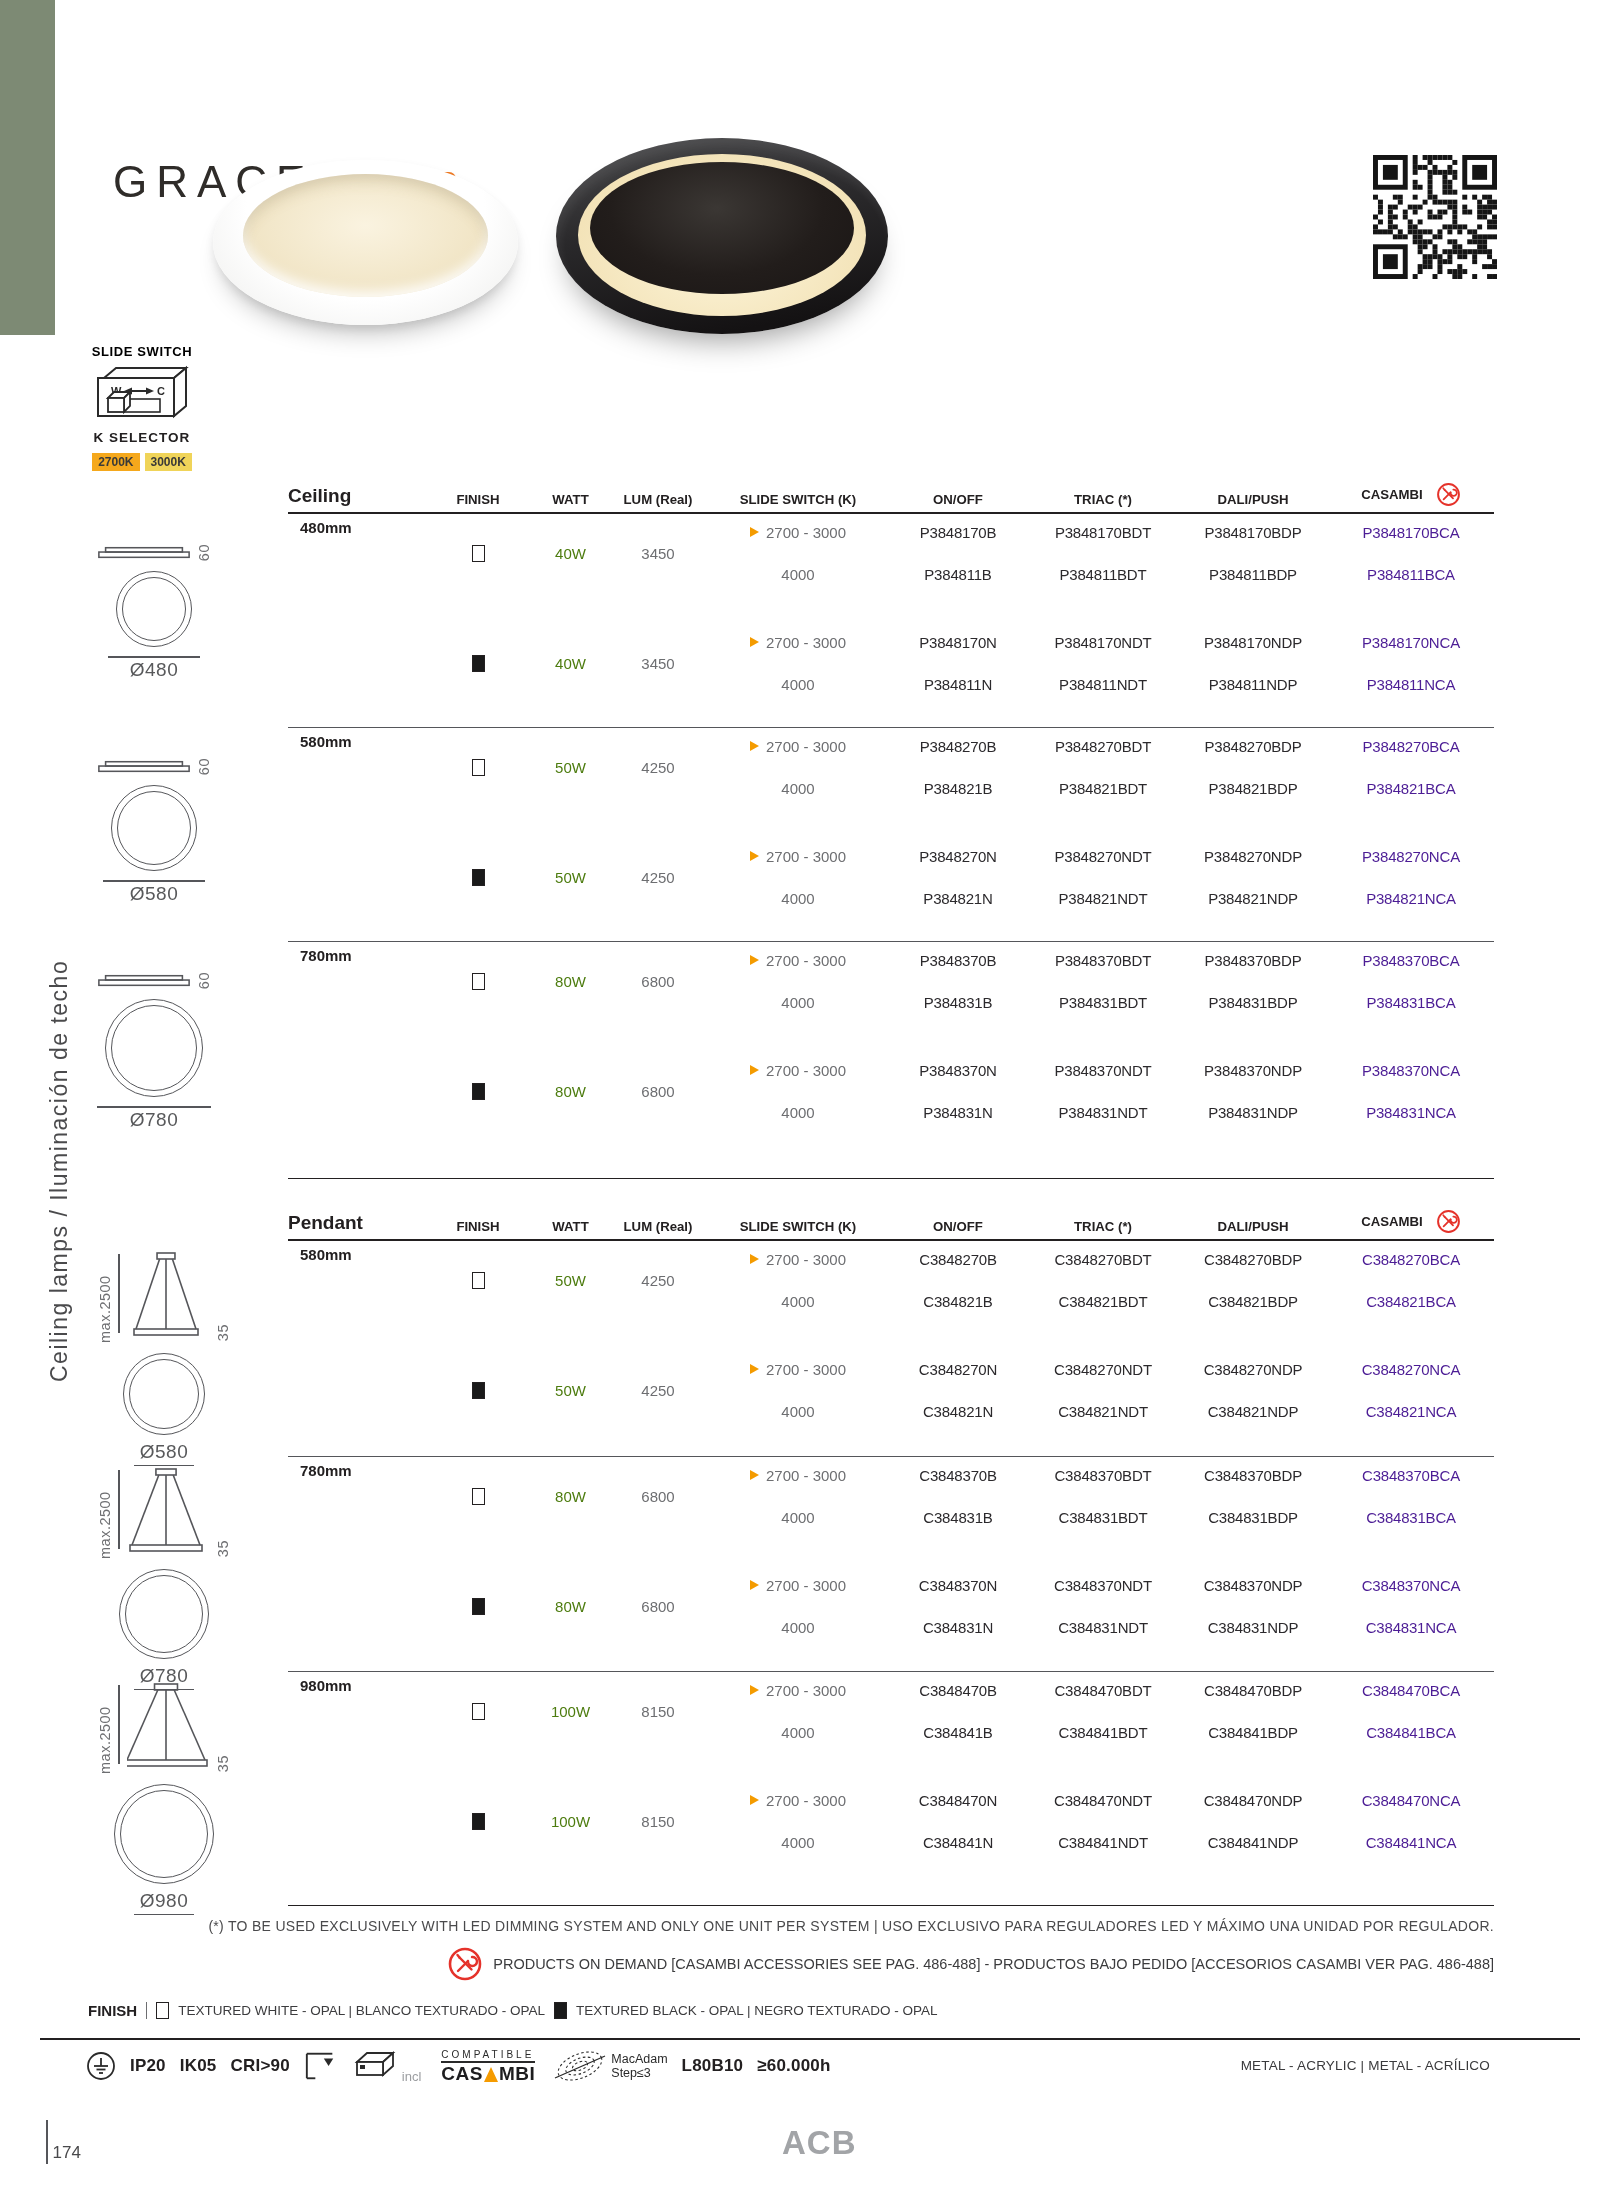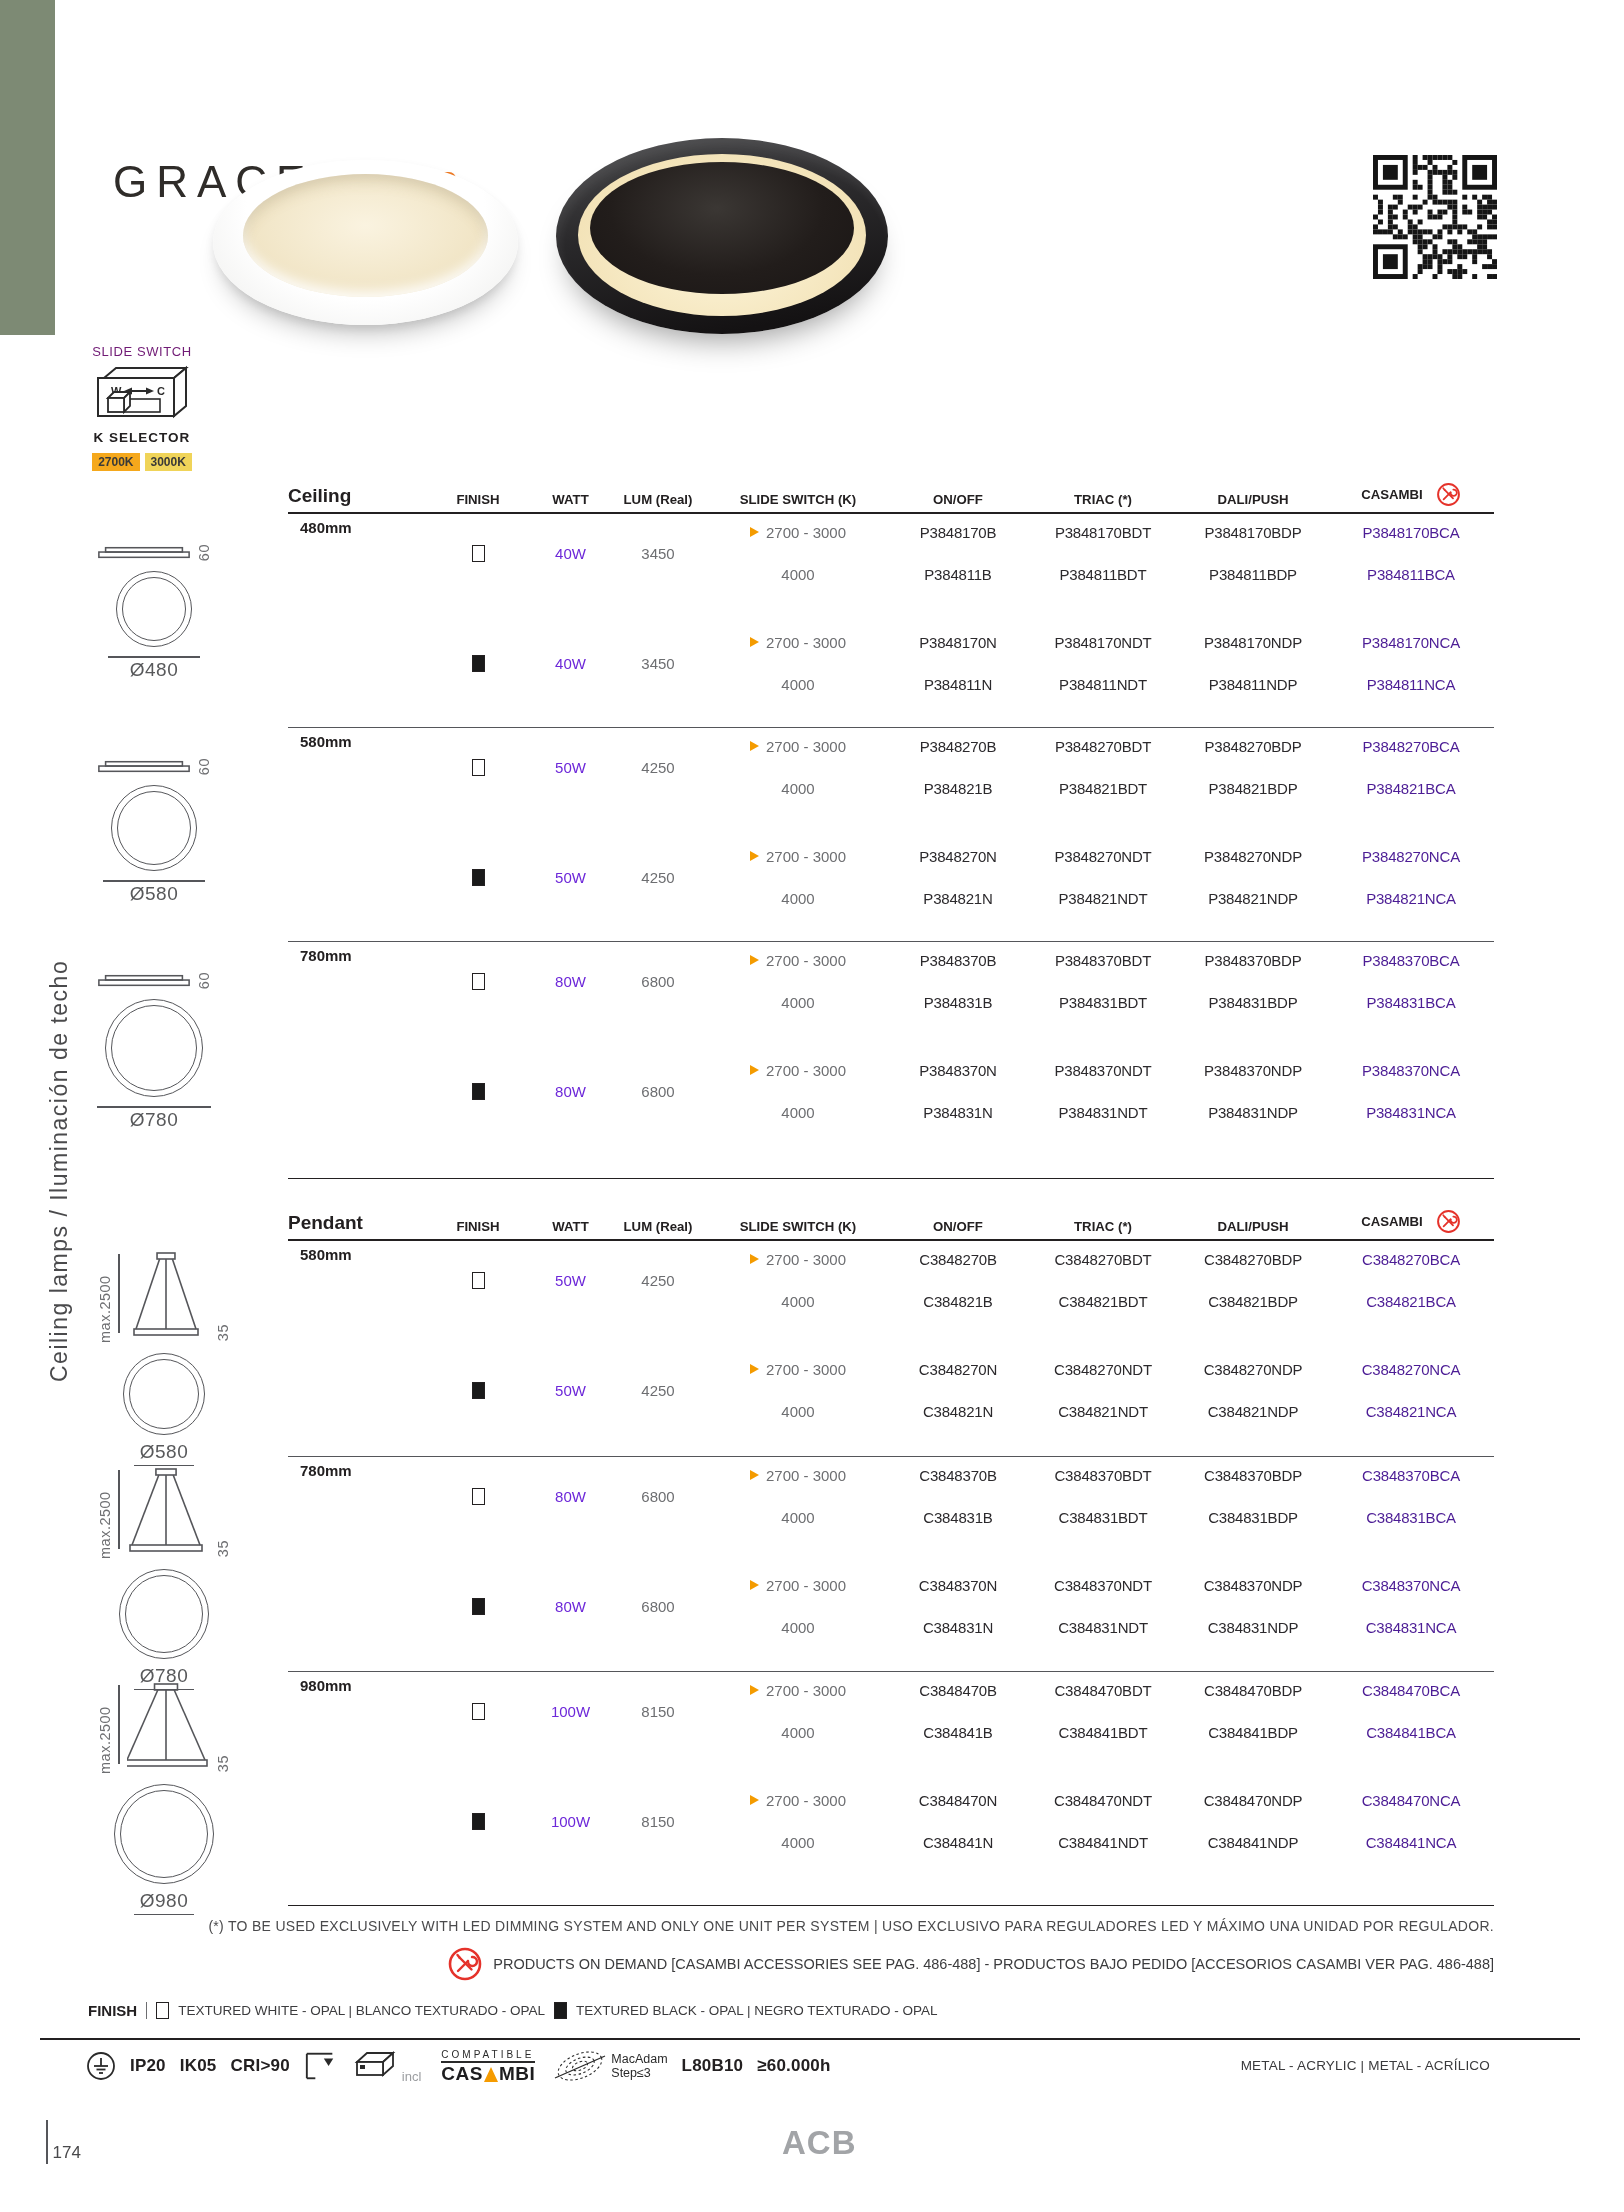--- a/index.html
+++ b/index.html
@@ -32,21 +32,21 @@
   .lb-glow{position:absolute;left:22px;right:22px;top:16px;bottom:18px;border-radius:50%;
       background:radial-gradient(ellipse at 50% 60%, #fdf5da 0%, #efdcab 100%);}
   .lb-inner{position:absolute;left:34px;right:34px;top:24px;bottom:40px;border-radius:50%;
       background:radial-gradient(ellipse at 48% 35%, #3b3734 0%, #221d1b 55%, #191514 100%);}
 
   
   .qr{position:absolute;left:1373px;top:155px;width:124px;height:124px;background:#fff;}
 
   
   .kblock{position:absolute;left:84px;top:344px;width:116px;display:flex;flex-direction:column;align-items:center;}
-  .kblock .sslabel{font-size:13px;font-weight:400;letter-spacing:.6px;color:#701a75;}
+  .kblock .sslabel{font-size:13px;font-weight:700;letter-spacing:.6px;color:#000000;}
   .kblock svg{margin-top:5px;}
   .kblock .ksel{font-size:13.5px;font-weight:700;letter-spacing:1px;margin-top:4px;color:#232021;}
   .kbadges{display:flex;gap:5px;margin-top:8px;}
   .kbadge{font-size:12px;font-weight:700;color:#3a3a38;padding:2px 6px;}
   .kbadge.b2700{background:#f5a81c;}
   .kbadge.b3000{background:#f0d459;}
 
   
   .ptable{position:absolute;left:288px;width:1206px;}
   .ptable.ceiling{top:478px;}
@@ -62,21 +62,21 @@
 
   .section{position:relative;}
   .section.sep{border-top:1px solid #55565a;}
   .size-label{position:absolute;left:12px;top:5px;font-size:15px;font-weight:700;color:#232021;}
   .frow{position:absolute;left:135px;right:0;display:grid;
       grid-template-columns:110px 75px 100px 180px 140px 150px 150px 166px;grid-auto-rows:42px;}
   .frow-a{top:-3px;}
   .frow-b{top:107px;}
   .cell{display:flex;align-items:center;justify-content:center;font-size:15px;white-space:nowrap;}
   .c-finish{grid-column:1;grid-row:1/3;}
-  .c-watt{grid-column:2;grid-row:1/3;color:#6d28d9;}
+  .c-watt{grid-column:2;grid-row:1/3;color:#4d7c0f;}
   .c-lum{grid-column:3;grid-row:1/3;color:#6d6e71;}
   .c-kelvin{grid-column:4;color:#6d6e71;gap:7px;}
   .c-code{letter-spacing:-.2px;color:#2b292c;}
   .c-code.muted{color:#4c1d95;}
   .swatch{display:inline-block;width:11px;height:15px;border:1.6px solid #232021;background:#fff;}
   .swatch.black{background:#1a1a1a;}
   .arrow{width:0;height:0;border-left:9px solid #f49b00;border-top:5.5px solid transparent;border-bottom:5.5px solid transparent;}
 
   
   .diag{position:absolute;display:flex;flex-direction:column;align-items:center;color:#6d6e71;}

